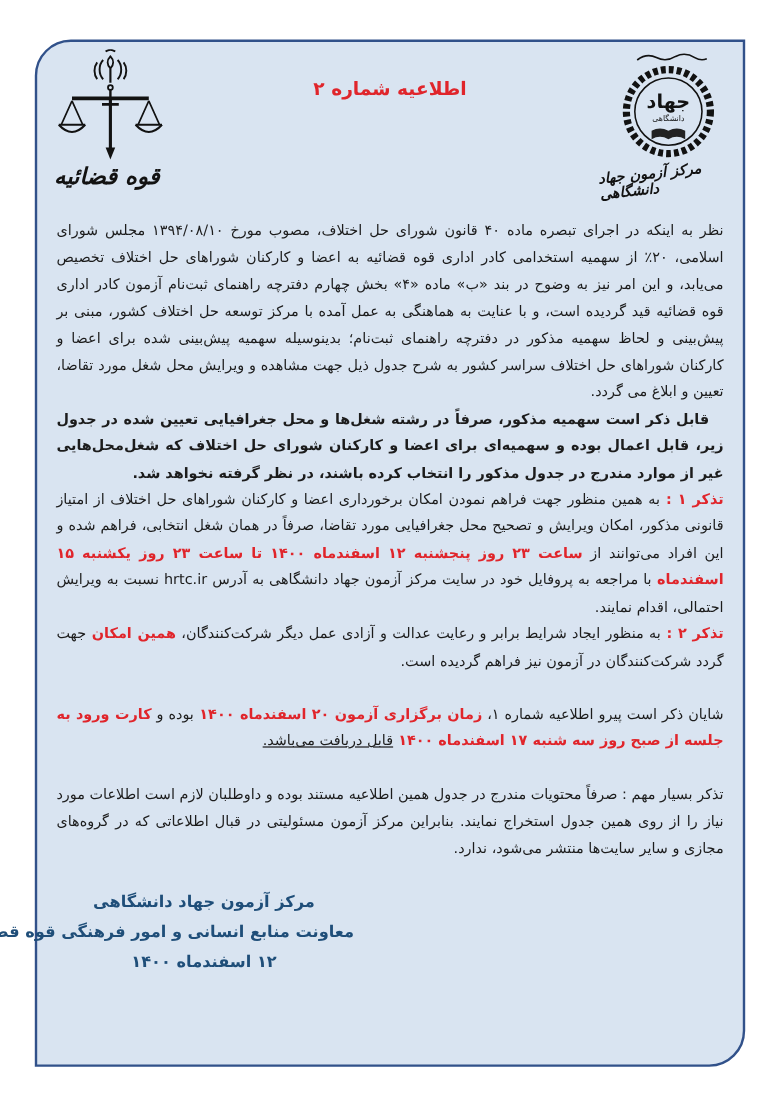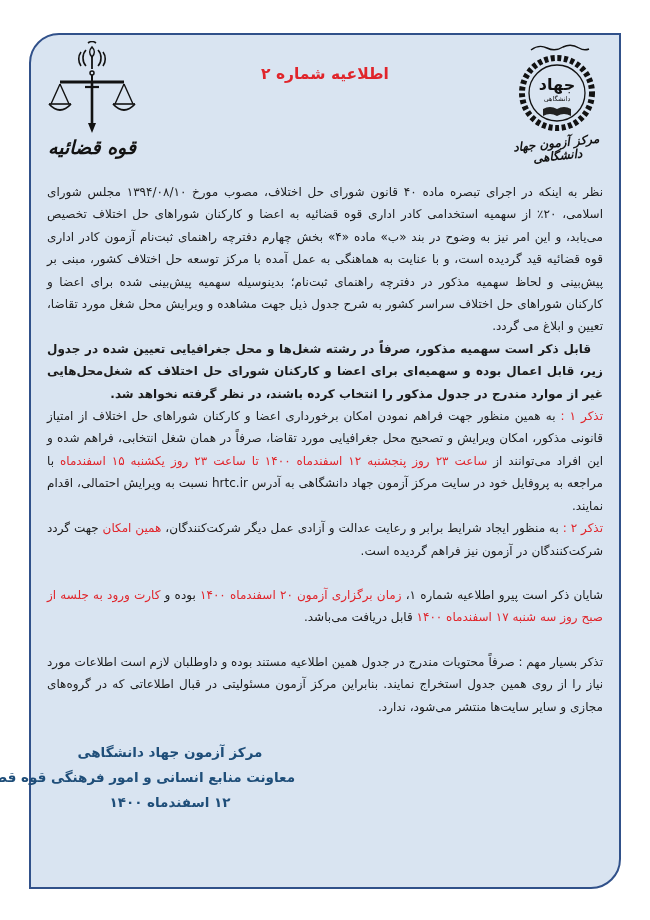--- a/index.html
+++ b/index.html
@@ -7,37 +7,37 @@
     --ink:#1c1c1c; --sig:#1f4e79; --logo-ink:#121212;
   }
   *{margin:0;padding:0;box-sizing:border-box;}
   html,body{width:650px;height:920px;background:#ffffff;overflow:hidden;
     font-family:"DejaVu Sans",sans-serif;}
   .panel{position:absolute;left:29px;top:33px;width:592px;height:856px;
     background:var(--panel-bg);border:2px solid var(--border);
     border-radius:30px 0 30px 0;}
   
   .header{position:relative;height:138px;}
-  .logo{position:absolute;text-align:center;color:var(--logo-ink);}
+  .logo{position:absolute;text-align:left;color:var(--logo-ink);}
   .logo-jud{left:14px;top:6px;width:94px;}
   .logo-acecr{right:4px;top:8px;width:116px;}
   .logo svg{display:block;margin:0 auto;}
   .logo-caption{font-style:italic;font-weight:bold;font-size:19px;
     color:var(--logo-ink);line-height:1.1;}
   .logo-acecr .logo-caption{transform:rotate(-6deg);font-size:12px;margin-top:2px;}
   .titles{padding-top:20px;text-align:center;direction:rtl;}
   .titles div{font-size:15.5px;font-weight:bold;color:var(--red);line-height:38px;}
   
   .notice-body{direction:rtl;margin:8px 16px 0 16px;text-align:justify;
     color:var(--ink);font-size:12px;line-height:22.4px;}
   .notice-body p{margin:0;}
   .notice-body p.gap{margin-top:22px;}
   .notice-body p.indent{text-indent:12px;font-weight:bold;}
-  .seg-red{color:var(--red);font-weight:normal;}
-  .seg-underline{}
+  .seg-red{color:var(--red);font-weight:bold;}
+  .seg-underline{text-decoration:underline;}
   
   .signature{direction:rtl;width:250px;margin:22px auto 0 14px;
     margin-right:auto;margin-left:14px;text-align:center;
     color:var(--sig);font-weight:bold;font-size:13.5px;line-height:25px;}
   .signature div{white-space:nowrap;}
 </style>
 </head>
 <body>
 
 <div class="panel">

